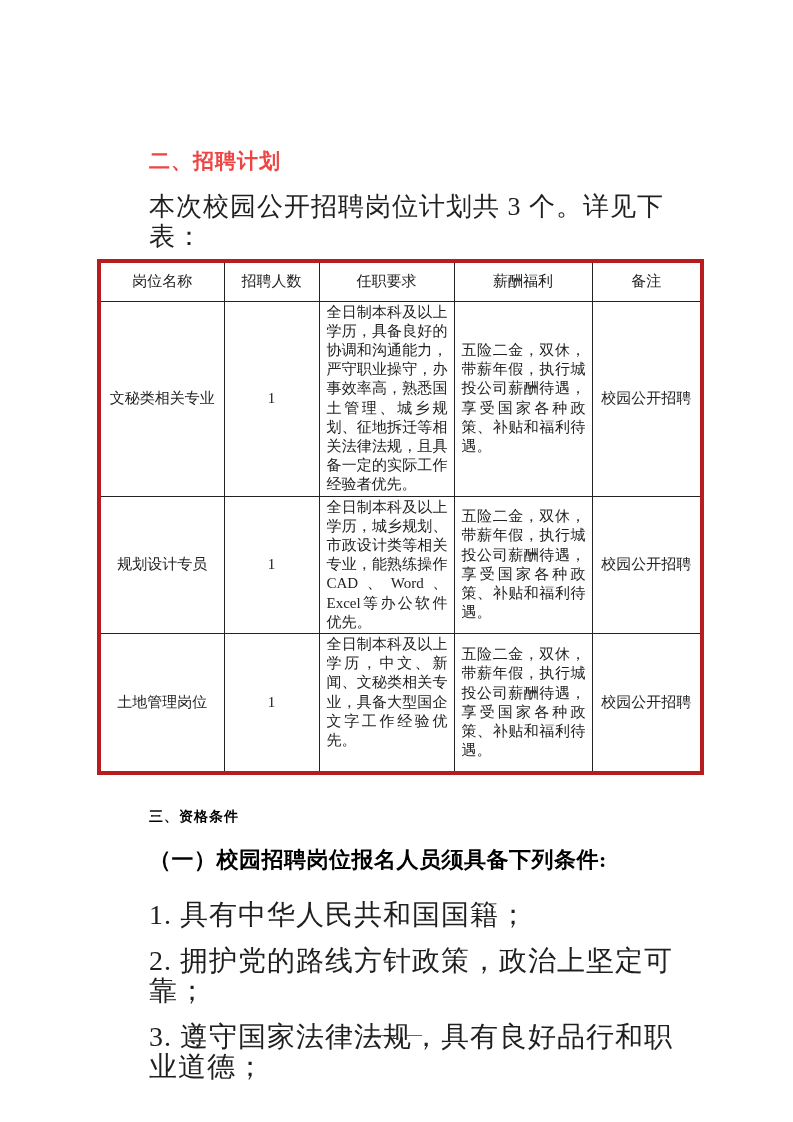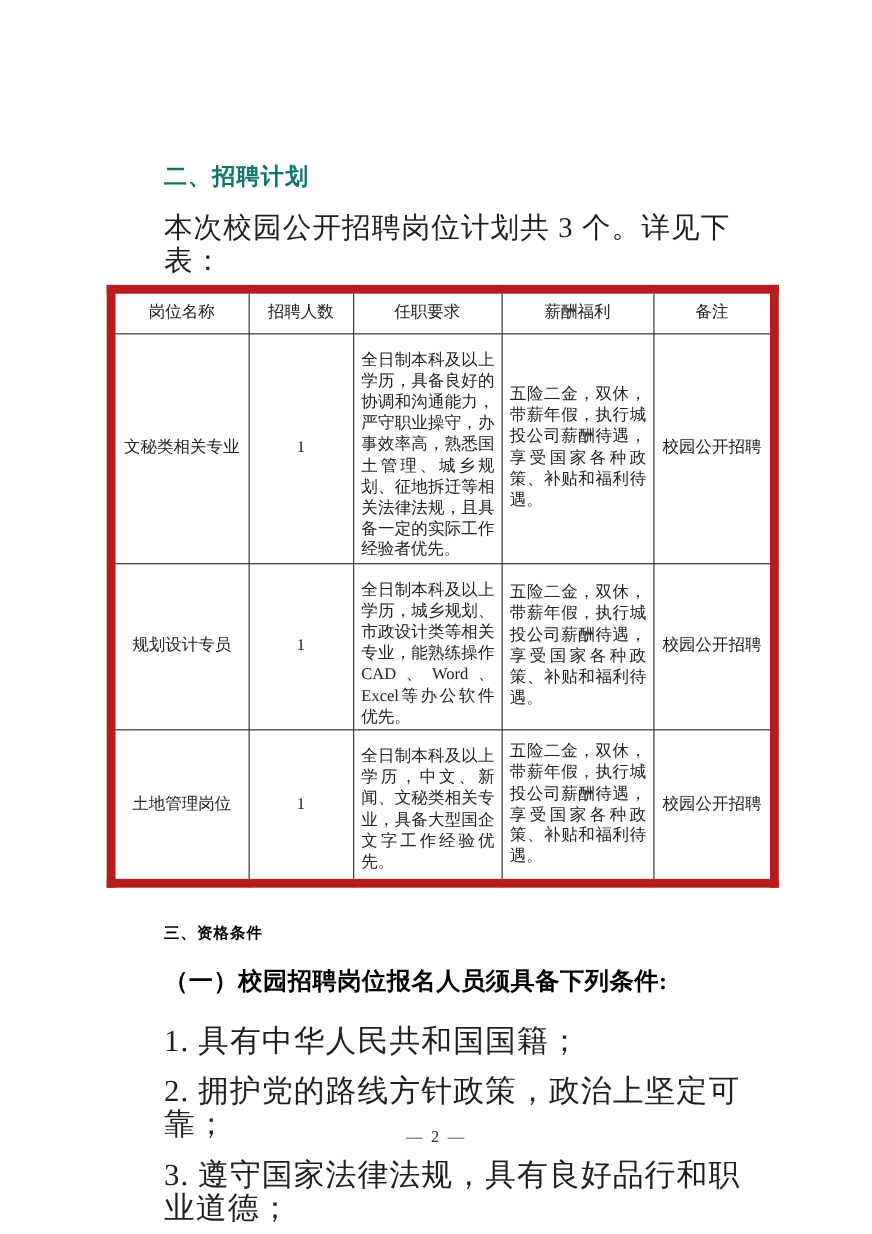--- a/index.html
+++ b/index.html
@@ -17,35 +17,35 @@
     overflow: hidden;
     color: #1f1f1f;
     font-family: "Liberation Serif", "DejaVu Serif", serif;
   }
   .sec-heading {
     margin: 0 0 0 52px;
     font-family: "Liberation Sans", "DejaVu Sans", sans-serif;
     font-weight: bold;
     font-size: 21px;
     line-height: 30px;
-    color: #0f766e;
+    color: #ef4444;
     letter-spacing: 1px;
   }
   .intro {
     margin: 16px 0 0 52px;
     font-size: 26px;
     line-height: 30px;
     letter-spacing: 1px;
   }
   .job-table {
     margin-top: 7px;
     border-collapse: collapse;
     table-layout: fixed;
     width: 603px;
-    border: 8px solid #b91c1c;
+    border: 4px solid #b91c1c;
     font-size: 15px;
     color: #222222;
   }
   .job-table th, .job-table td {
     border: 1px solid #222222;
     font-weight: normal;
     line-height: 19.2px;
     box-sizing: border-box;
   }
   .job-table thead tr { height: 40px; }
@@ -53,21 +53,21 @@
   .row-2 { height: 118px; }
   .row-3 { height: 140px; }
   .c-center {
     text-align: center;
     vertical-align: middle;
     padding: 2px 4px;
   }
   .c-req {
     text-align: justify;
     vertical-align: top;
-    padding: 15px 6px 1px 7px;
+    padding: 1px 6px 1px 7px;
   }
   .c-sal {
     text-align: justify;
     vertical-align: middle;
     padding: 2px 6px 2px 7px;
   }
   .sub-heading-1 {
     margin: 26px 0 0 52px;
     font-family: "Liberation Sans", "DejaVu Sans", sans-serif;
     font-weight: bold;

